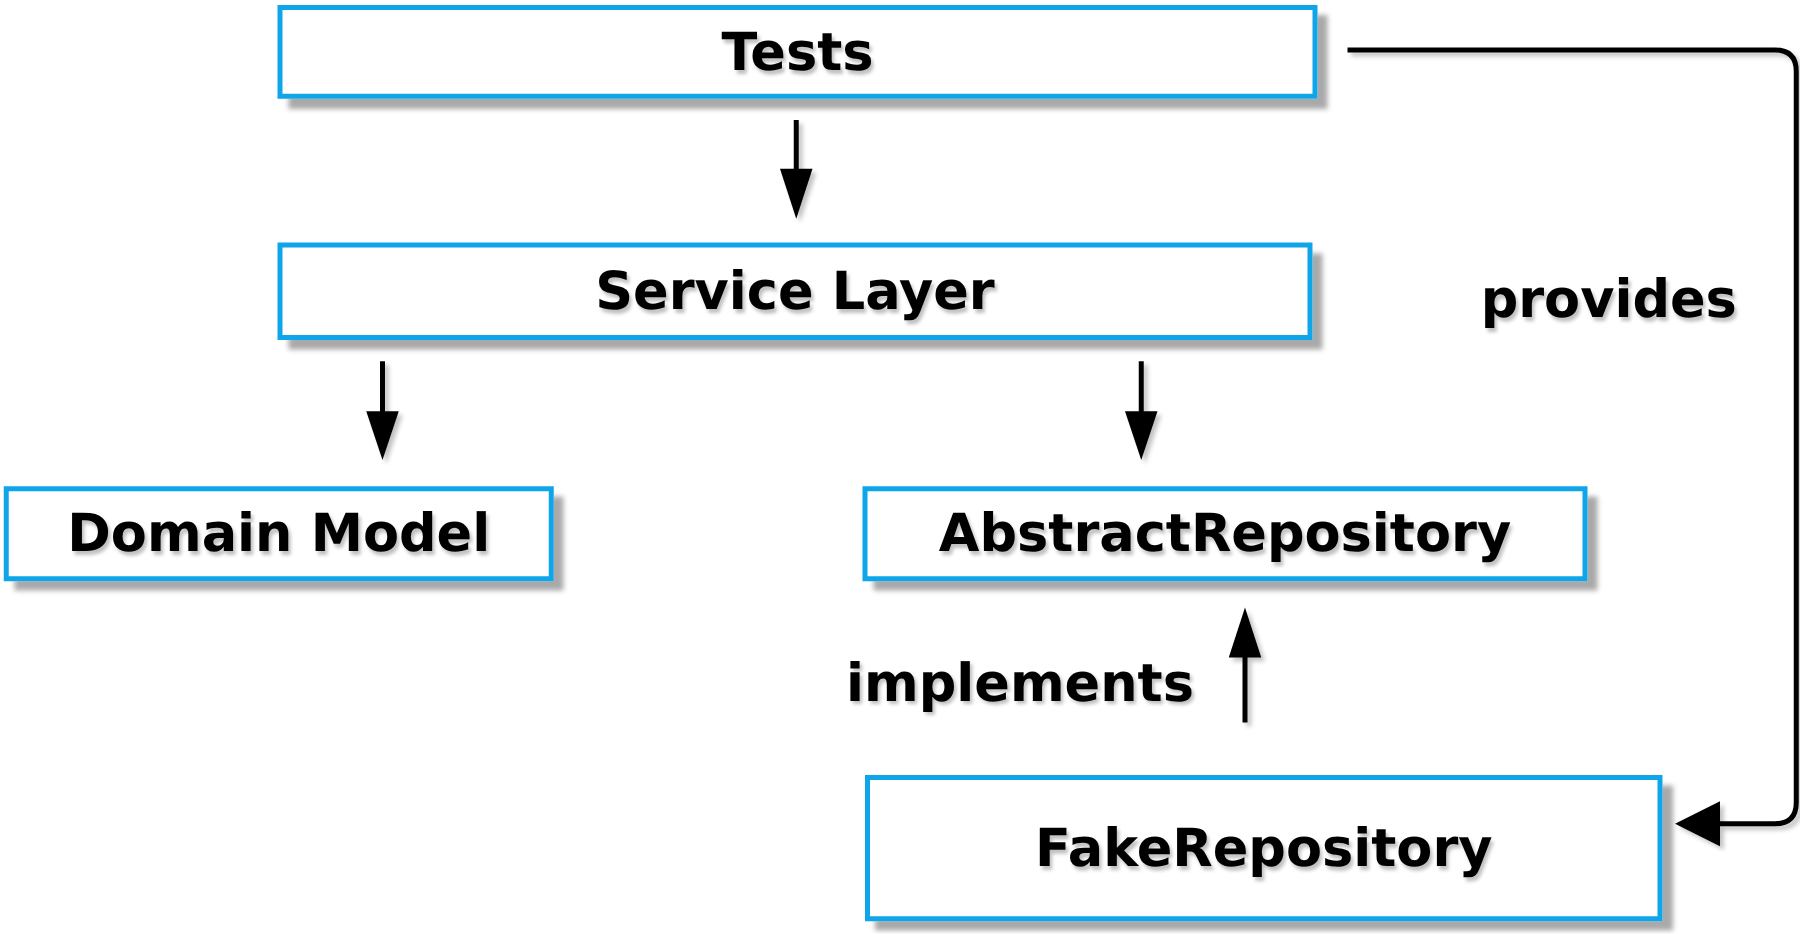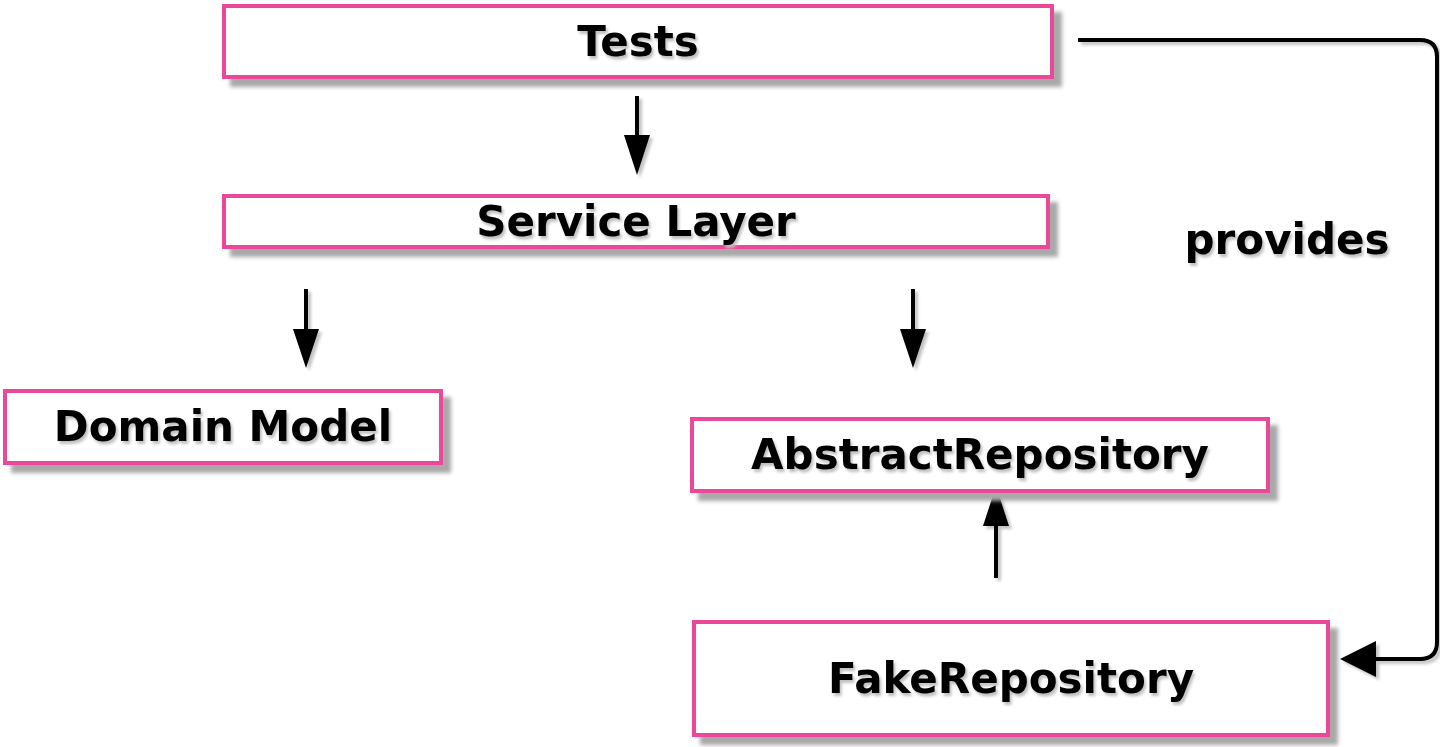--- a/index.html
+++ b/index.html
@@ -30,37 +30,37 @@
     fill: none;
   }
   .edges-svg polygon {
     fill: #000000;
     stroke: none;
   }
   .node {
     position: absolute;
     box-sizing: border-box;
     background: #ffffff;
-    border: 4px solid #ec4899;
+    border: 4px solid #0ea5e9;
     box-shadow: 8px 8px 4px #a9a9a9;
     display: flex;
     flex-direction: column;
     align-items: center;
     justify-content: center;
     font-weight: bold;
     font-size: 42px;
     line-height: 1.04;
     text-align: center;
     text-shadow: 2px 3px 3px #c0c0c0;
     white-space: nowrap;
   }
   .node-tests               { left: 222px; top: 4px;   width: 832px; height: 75px; }
-  .node-service-layer       { left: 222px; top: 194px; width: 828px; height: 55px; }
+  .node-service-layer       { left: 222px; top: 194px; width: 828px; height: 78px; }
   .node-domain-model        { left: 3px;   top: 389px; width: 440px; height: 76px; }
-  .node-abstract-repository { left: 690px; top: 389px; width: 580px; height: 76px; margin-top: 28px; }
+  .node-abstract-repository { left: 690px; top: 389px; width: 580px; height: 76px; }
   .node-fake-repository     { left: 692px; top: 620px; width: 638px; height: 117px; }
   .edge-label {
     position: absolute;
     transform: translate(-50%, -50%);
     font-weight: bold;
     font-size: 42px;
     white-space: nowrap;
     text-shadow: 2px 3px 3px #c0c0c0;
   }
   .edge-label-provides   { left: 1287px; top: 239px; text-align: right; }
@@ -109,14 +109,15 @@
   <div class="node node-abstract-repository">
     <span>AbstractRepository</span>
   </div>
 
   <div class="node node-fake-repository">
     <span>FakeRepository</span>
   </div>
 
   <div class="edge-label edge-label-provides">provides</div>
 
+  <div class="edge-label edge-label-implements">implements</div>
 
 </div>
 
 </body></html>

